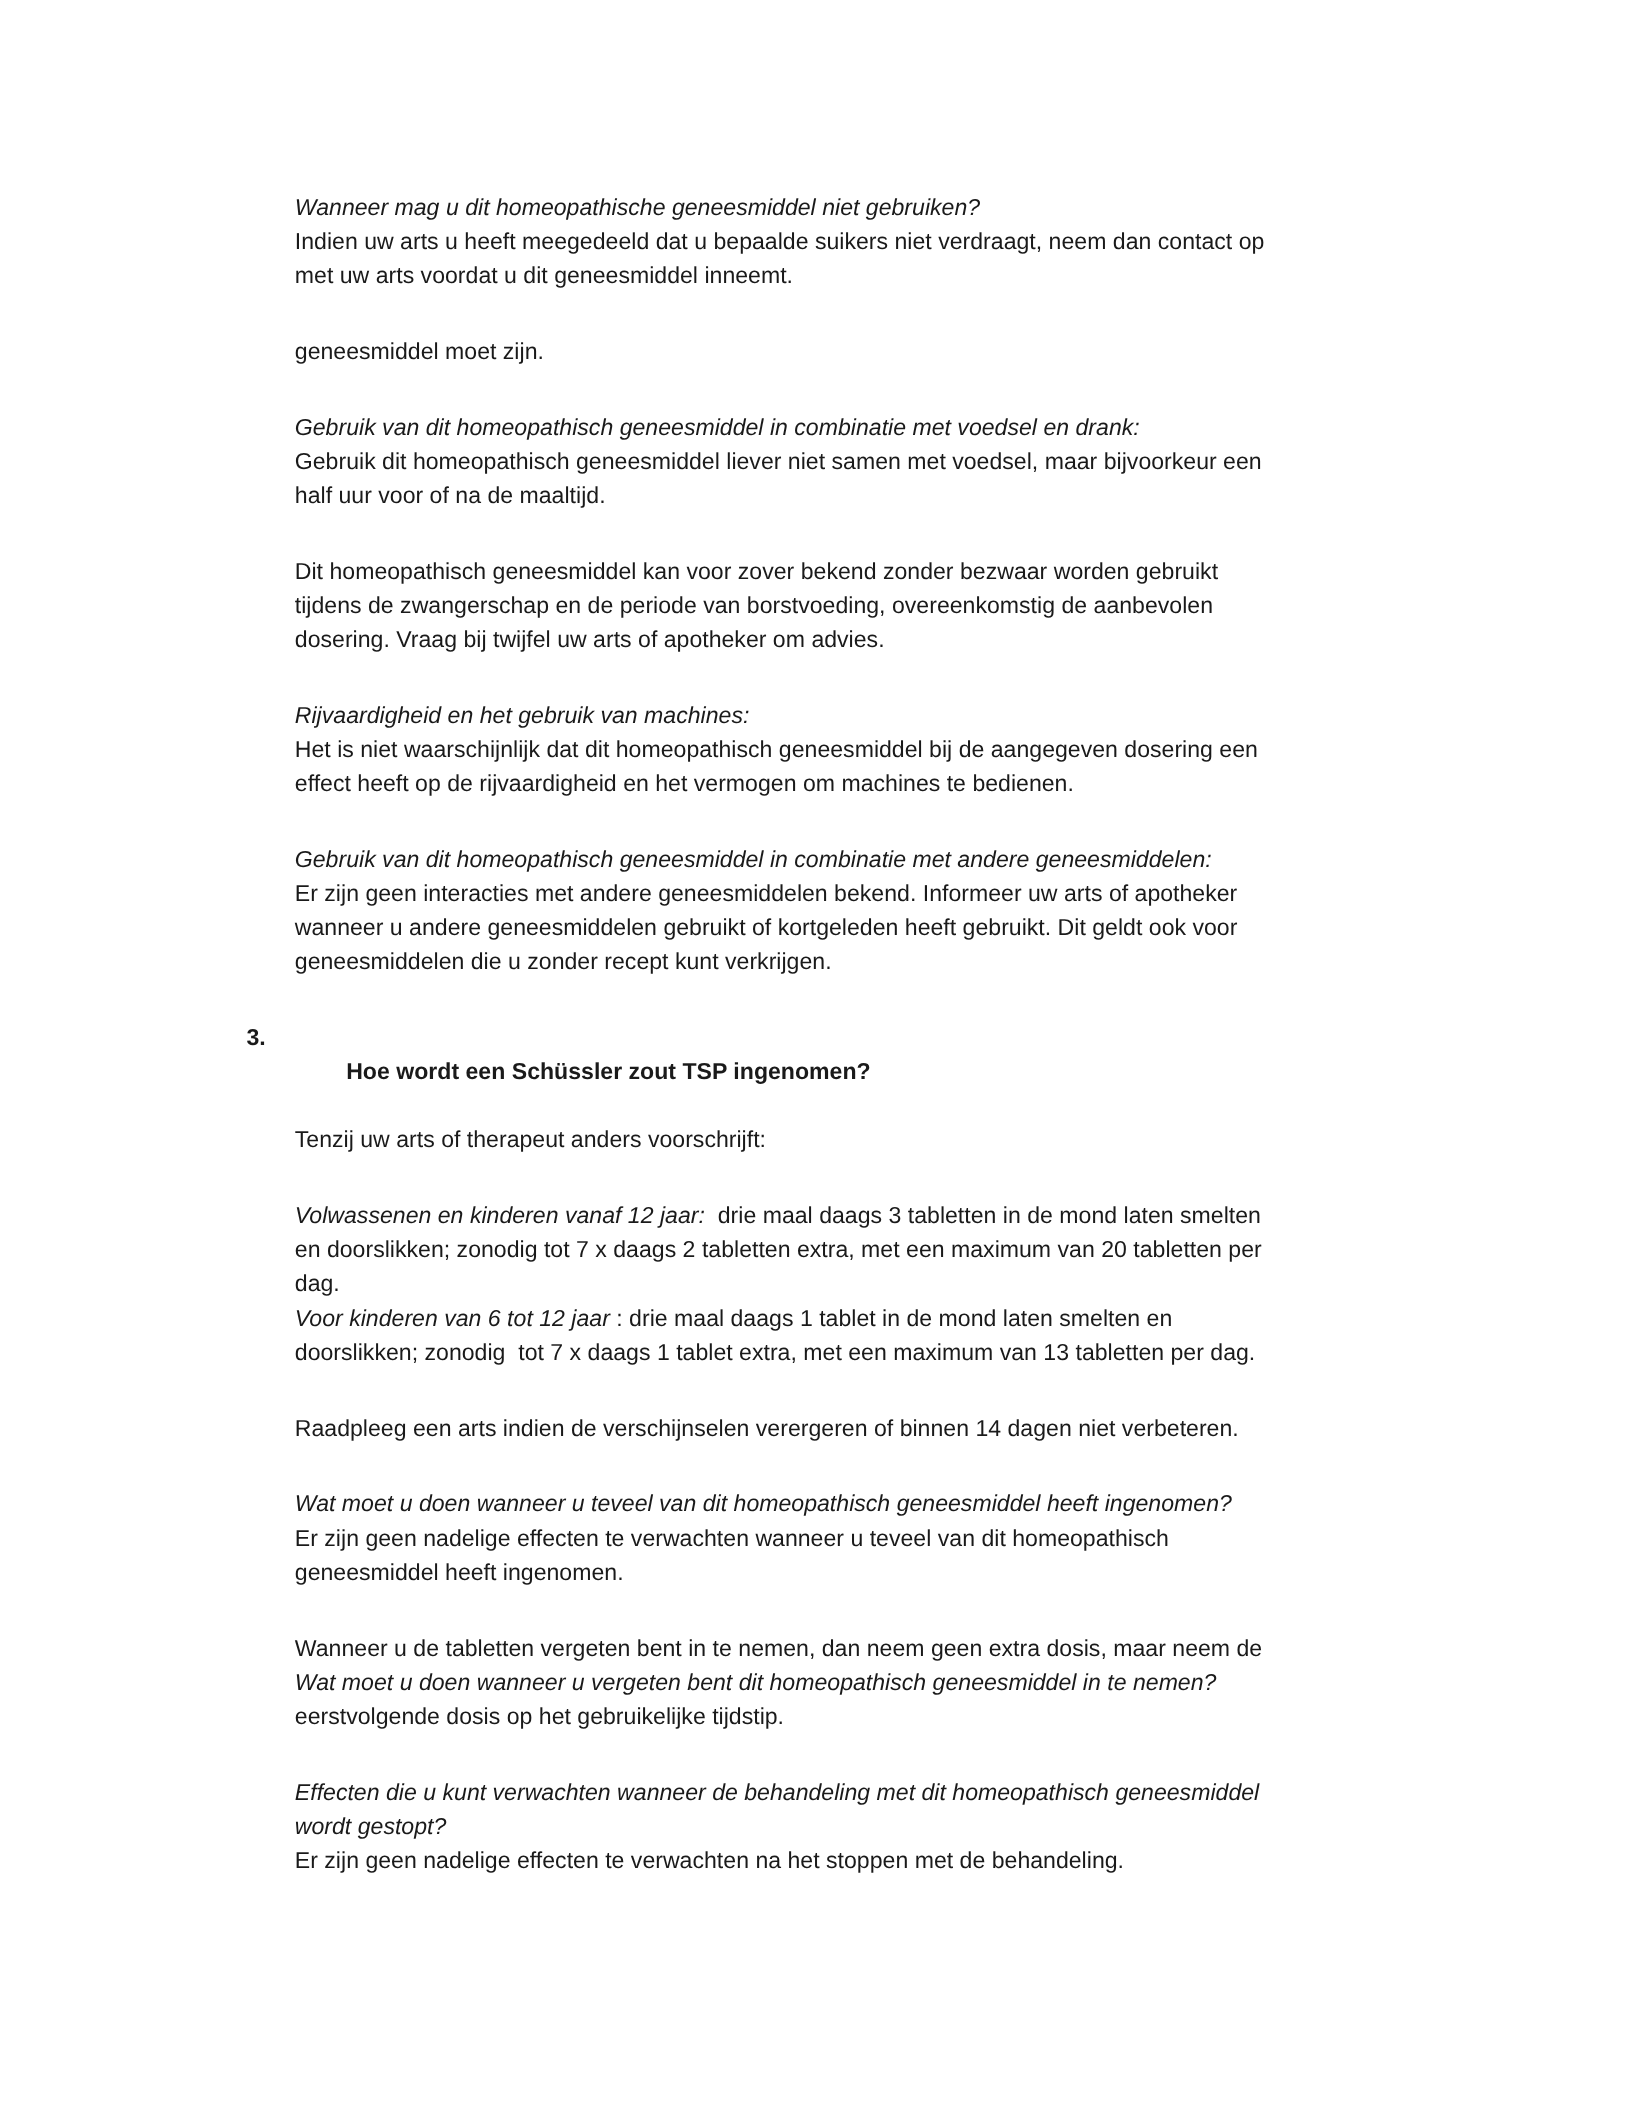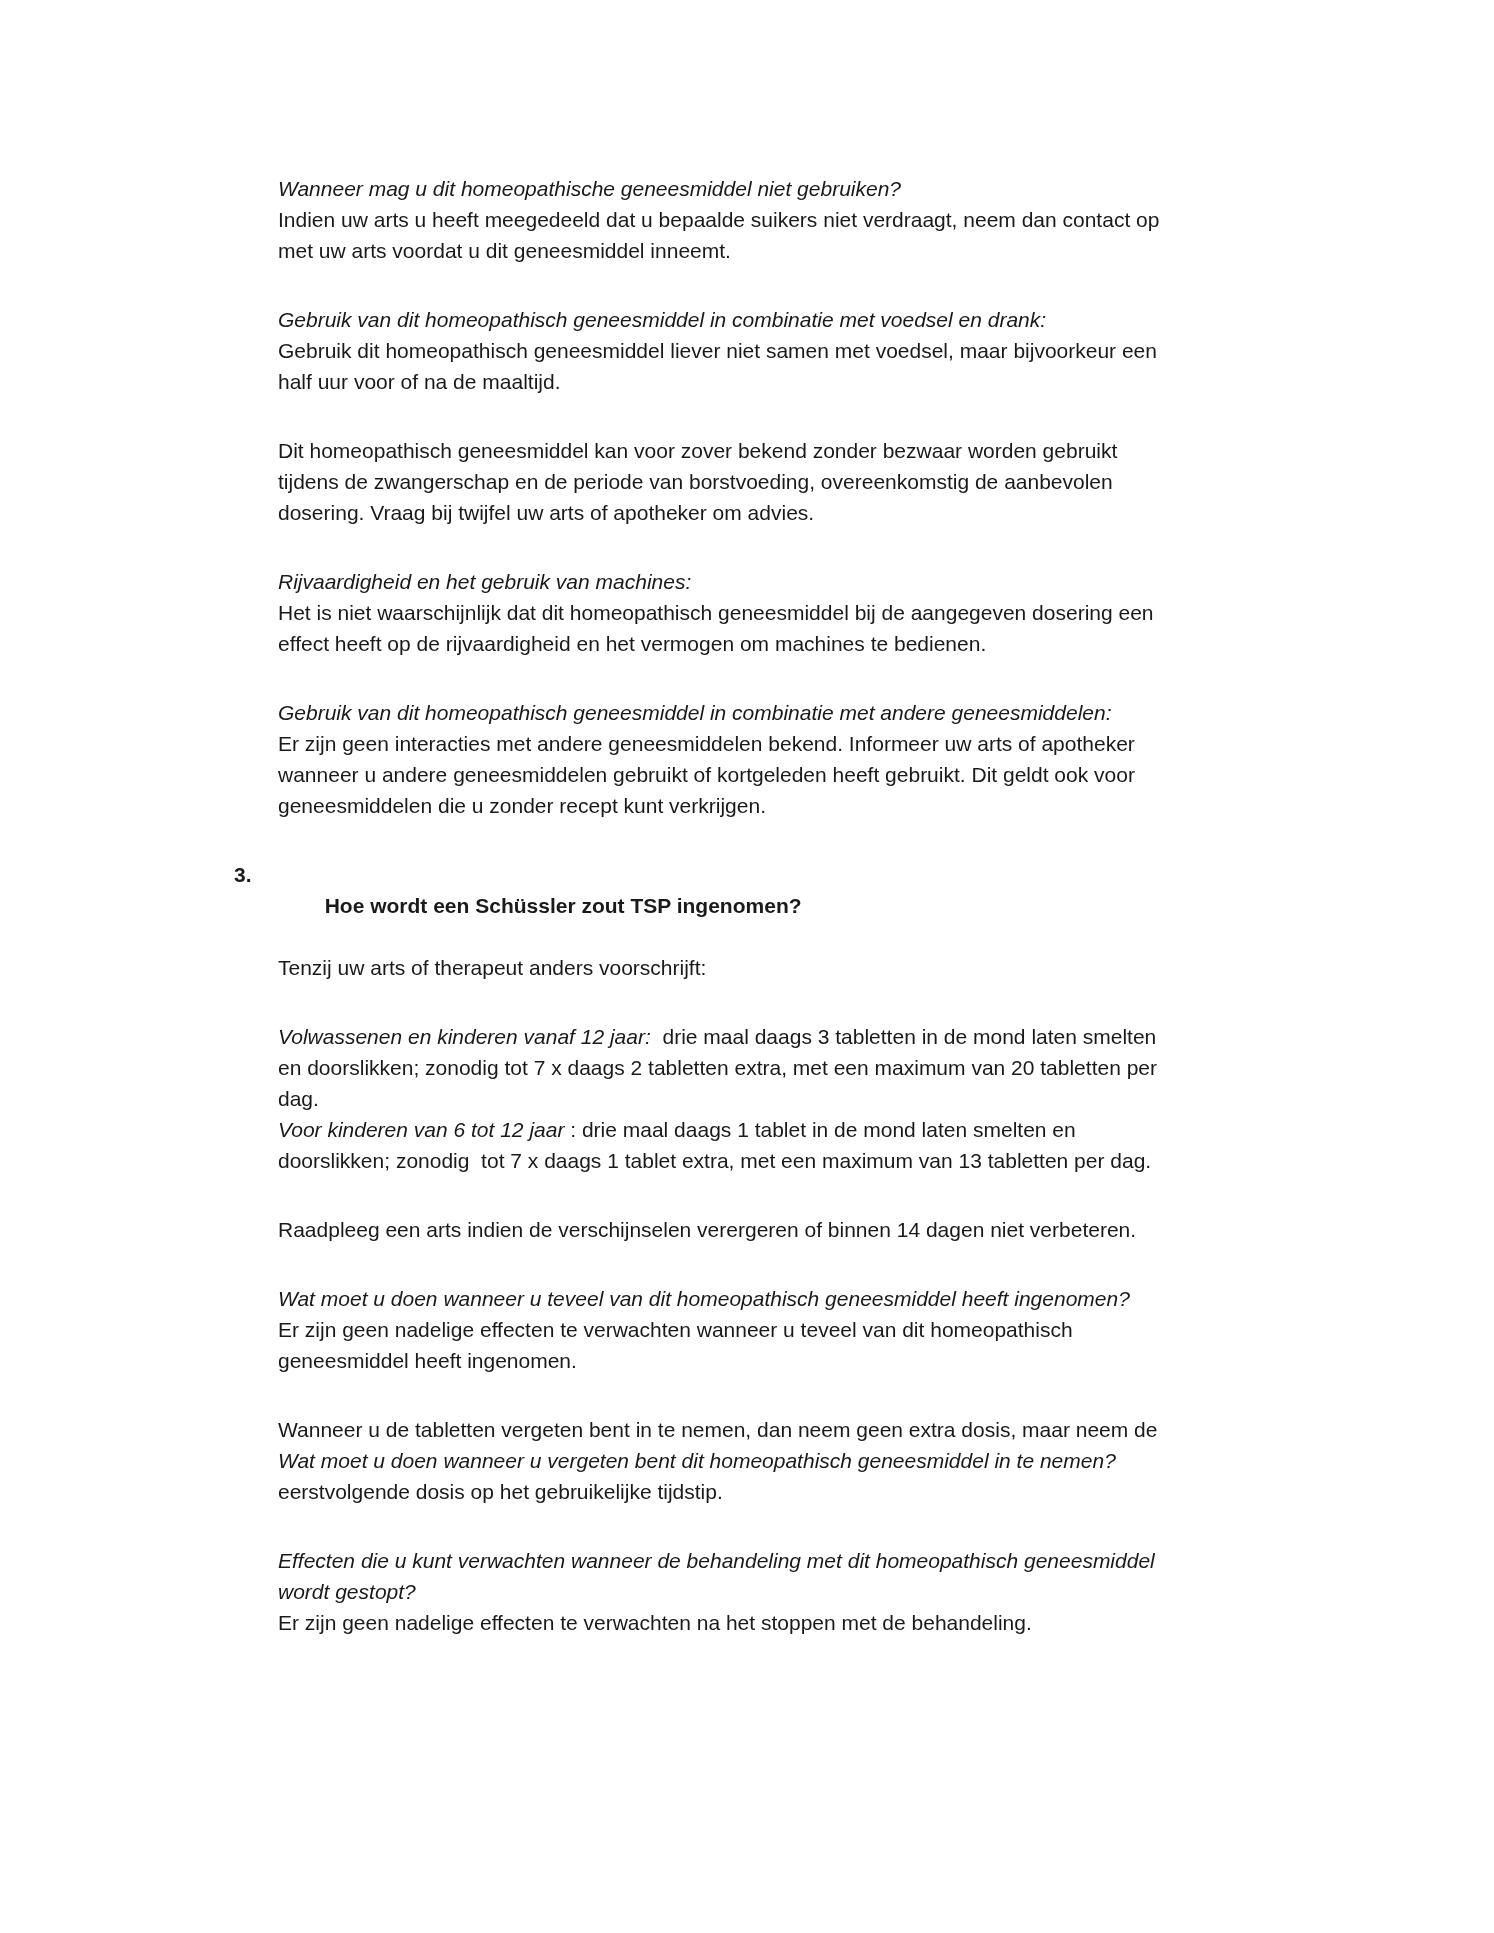--- a/index.html
+++ b/index.html
@@ -11,21 +11,21 @@
     font-family: "Liberation Sans", sans-serif;
   }
   .page {
     position: relative;
     width: 1494px;
     height: 1933px;
     background: #ffffff;
   }
   .content {
     position: absolute;
-    left: 278px;
+    left: 268px;
     top: 173px;
     width: 1080px;
     color: #1a1a1a;
     font-size: 21px;
   }
   .block { margin: 0 0 38px 0; }
   .block:last-child { margin-bottom: 4px; }
   .line {
     line-height: 31px;
     white-space: pre;
@@ -46,20 +46,21 @@
 <div class="page">
   <div class="content">
 
     <div class="block">
       <div class="line italic">Wanneer mag u dit homeopathische geneesmiddel niet gebruiken?</div>
       <div class="line">Indien uw arts u heeft meegedeeld dat u bepaalde suikers niet verdraagt, neem dan contact op</div>
       <div class="line">met uw arts voordat u dit geneesmiddel inneemt.</div>
     </div>
 
     <div class="block">
+      <div class="line">geneesmiddel moet zijn.</div>
     </div>
 
     <div class="block">
       <div class="line italic">Gebruik van dit homeopathisch geneesmiddel in combinatie met voedsel en drank:</div>
       <div class="line">Gebruik dit homeopathisch geneesmiddel liever niet samen met voedsel, maar bijvoorkeur een</div>
       <div class="line">half uur voor of na de maaltijd.</div>
     </div>
 
     <div class="block">
       <div class="line">Dit homeopathisch geneesmiddel kan voor zover bekend zonder bezwaar worden gebruikt</div>

